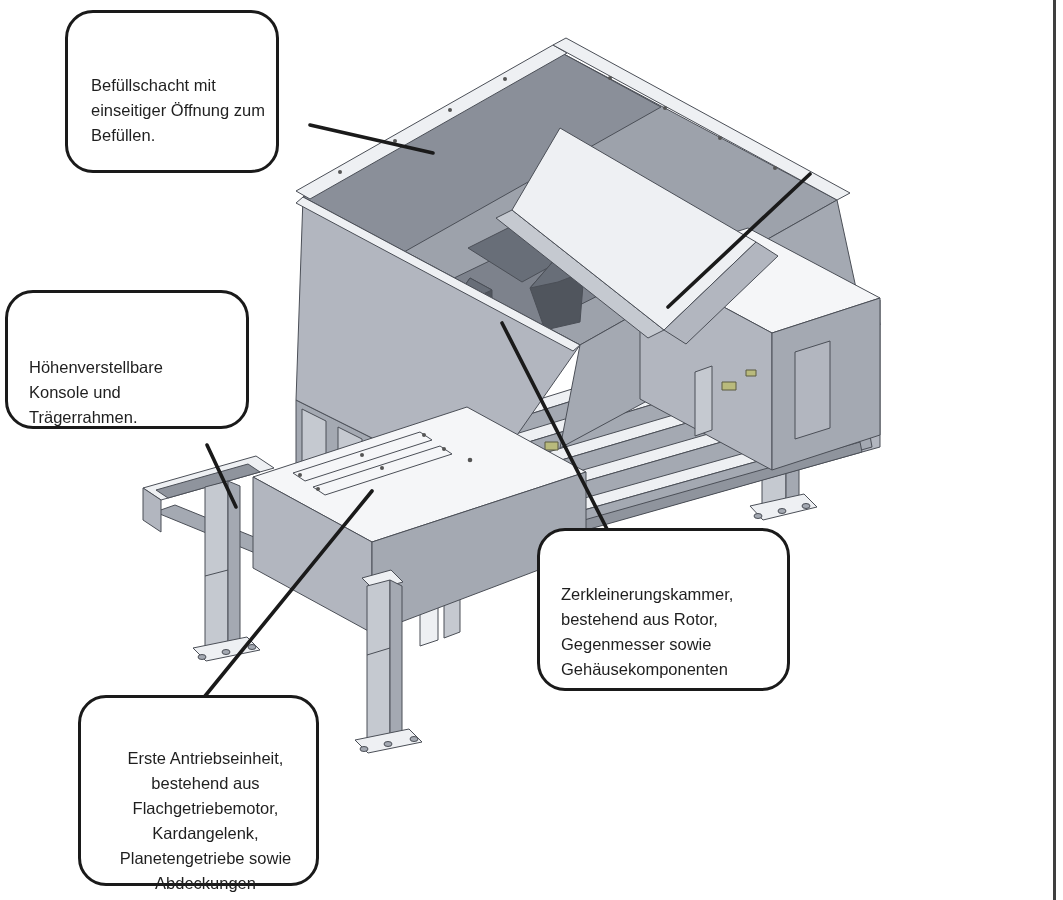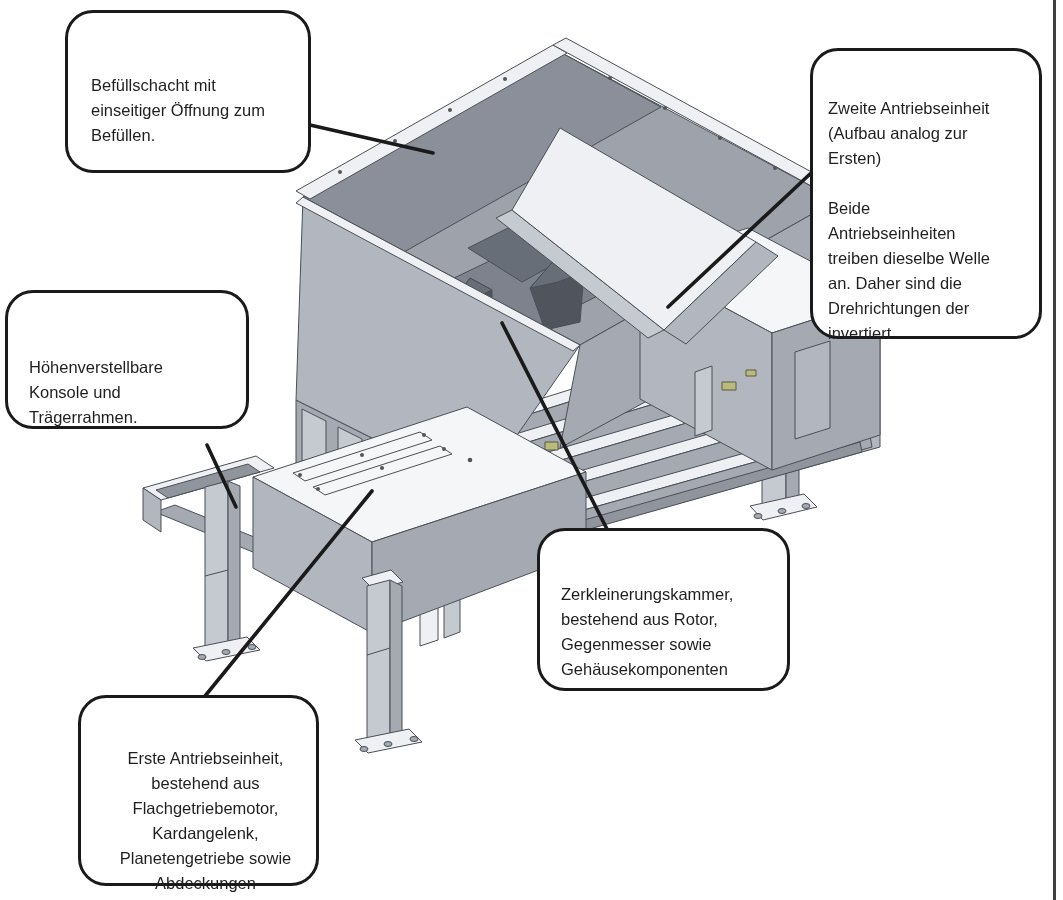--- a/index.html
+++ b/index.html
@@ -16,21 +16,21 @@
     font-size:16.5px;
     line-height:25px;
     white-space:pre-line;
     box-sizing:border-box;
     z-index:3;
   }
   .page-edge{
     position:absolute;top:0;right:7px;width:3px;height:900px;
     background:var(--edge,#3f3f3f);z-index:4;
   }
-  #c1{left:65px;top:10px;width:246px;height:163px;padding:35px 10px 0 23px;}
+  #c1{left:65px;top:10px;width:214px;height:163px;padding:35px 10px 0 23px;}
   #c2{left:810px;top:48px;width:232px;height:291px;padding:20px 8px 0 15px;}
   #c3{left:5px;top:290px;width:244px;height:139px;padding:37px 10px 0 21px;}
   #c4{left:537px;top:528px;width:253px;height:163px;padding:26px 8px 0 21px;}
   #c5{left:78px;top:695px;width:241px;height:191px;padding:23px 6px 0 20px;text-align:center;}
   polygon,path,rect,ellipse,line{vector-effect:non-scaling-stroke;}
 </style>
 </head>
 <body>
 
 <div id="stage">
@@ -198,32 +198,20 @@
     <line x1="201" y1="701" x2="372" y2="491"></line>
   </g>
 </svg>
 
 <div class="callout" id="c1">
   <span>Befüllschacht mit
 einseitiger Öffnung zum
 Befüllen.</span>
 </div>
 
-<div class="callout" id="c2">
-  <span>Zweite Antriebseinheit
-(Aufbau analog zur
-Ersten)
-
-Beide
-Antriebseinheiten
-treiben dieselbe Welle
-an. Daher sind die
-Drehrichtungen der
-invertiert.</span>
-</div>
 
 <div class="callout" id="c3">
   <span>Höhenverstellbare
 Konsole und
 Trägerrahmen.</span>
 </div>
 
 <div class="callout" id="c4">
   <span>Zerkleinerungskammer,
 bestehend aus Rotor,

